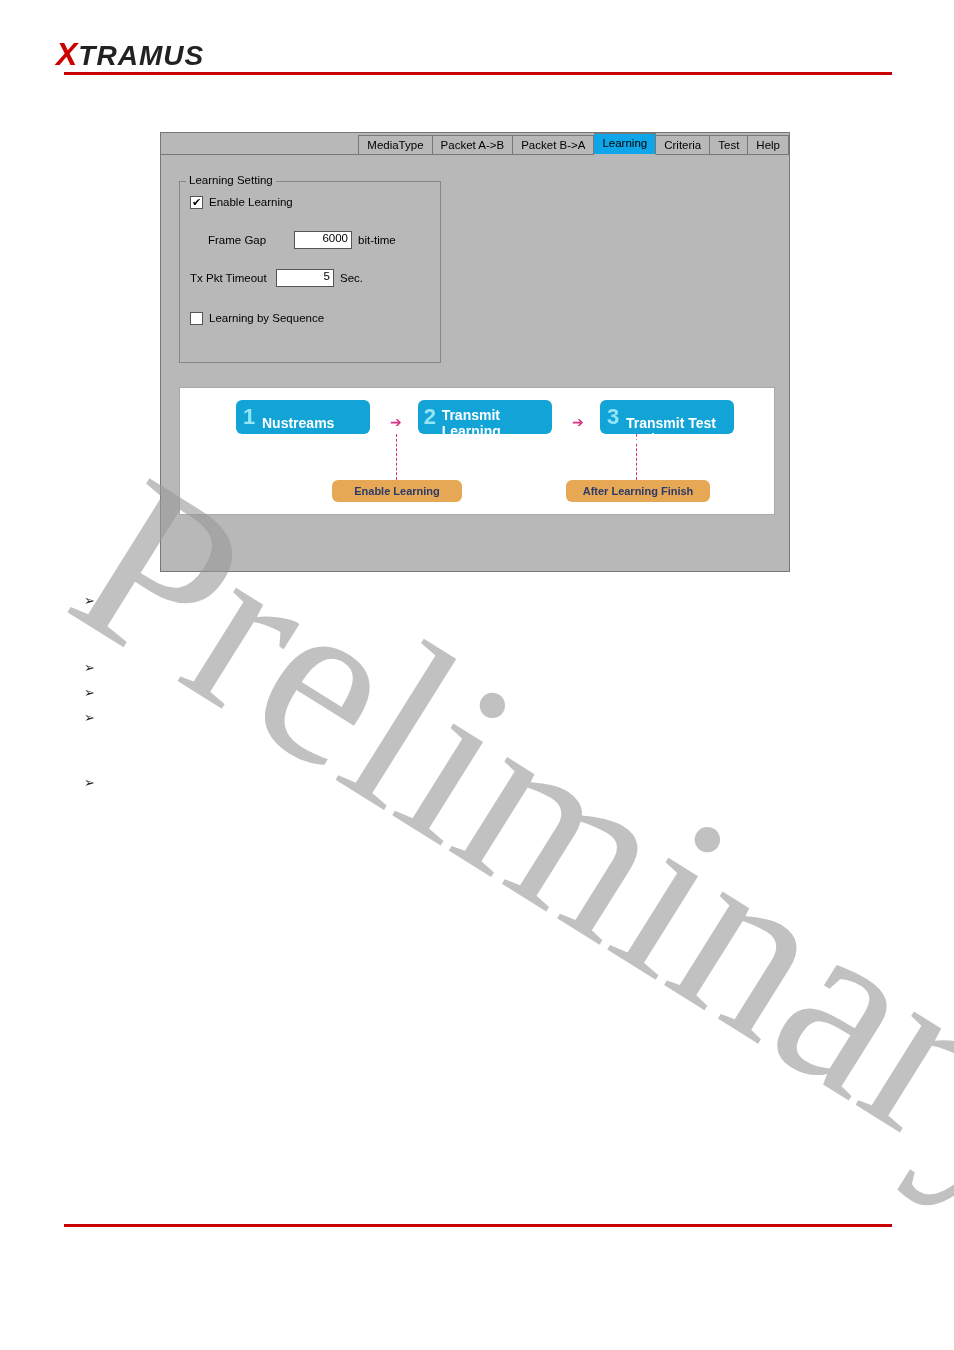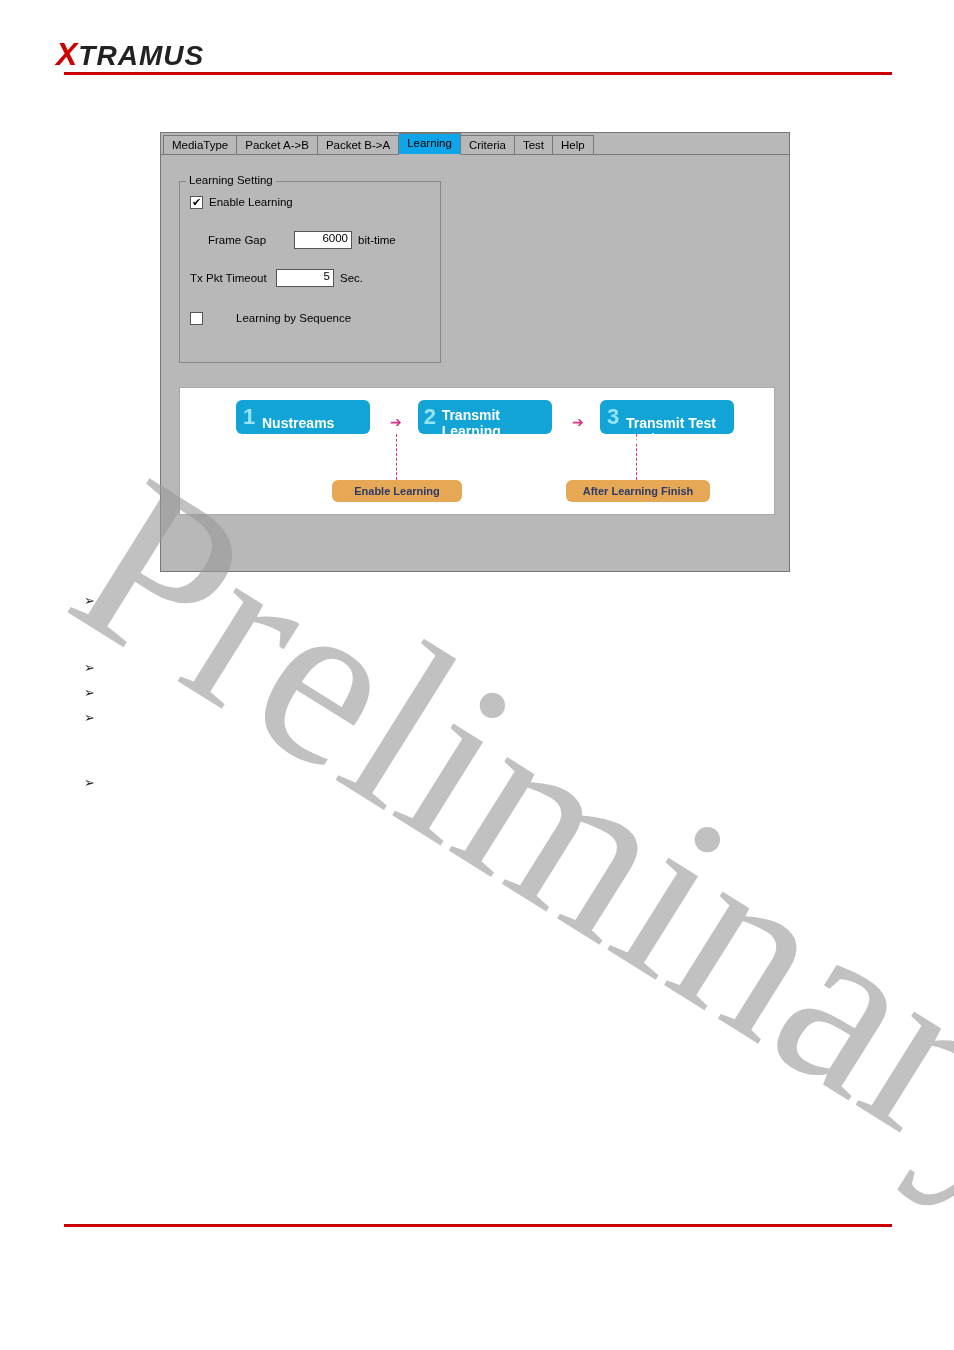--- a/index.html
+++ b/index.html
@@ -40,20 +40,21 @@
     border: 1px solid #777;
   }
   .tabs {
     display: flex;
     align-items: flex-end;
     height: 22px;
     font-size: 11.5px;
     color: #000;
     background: #b8b8b8;
     border-bottom: 1px solid #777;
+    justify-content: flex-end;
   }
   .tab {
     padding: 3px 8px 3px 8px;
     border-right: 1px solid #777;
     border-top: 1px solid #777;
     background: #b8b8b8;
     position: relative;
     top: 0;
     white-space: nowrap;
   }
@@ -86,21 +87,21 @@
     align-items: center;
     font-size: 11.5px;
     color: #000;
     margin-left: 10px;
     height: 24px;
   }
   .row.cb { margin-top: 8px; }
   .row.f1 { margin-top: 18px; }
   .row.f2 { margin-top: 14px; margin-left: 28px; }
   .row.f3 { margin-top: 14px; }
-  .row.cb2 { margin-top: 16px; gap: 27px; }
+  .row.cb2 { margin-top: 16px; }
   .cbox {
     width: 13px; height: 13px;
     border: 1px solid #555;
     background: #fff;
     margin-right: 6px;
     display: inline-flex;
     align-items: center;
     justify-content: center;
     font-size: 11px;
     line-height: 1;

